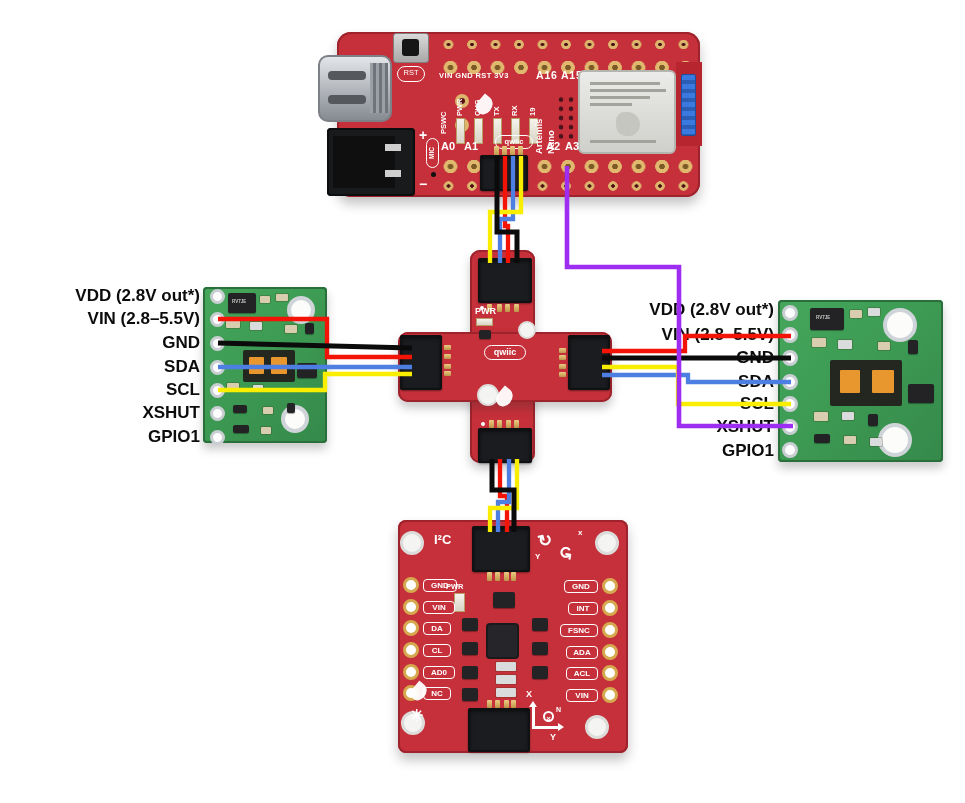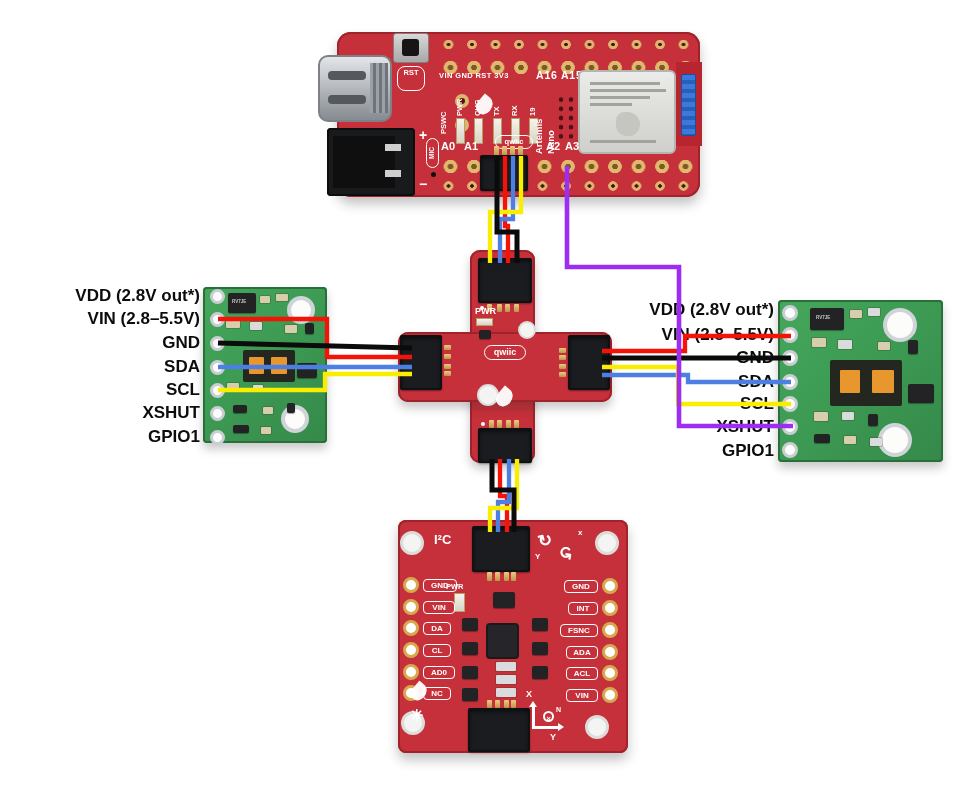--- a/index.html
+++ b/index.html
@@ -54,21 +54,21 @@
 
     <div class="abs" style="left:-19px;top:23px;width:74px;height:67px;background:linear-gradient(180deg,#e3e5e8 0%,#b9bdc2 45%,#868b91 100%);border:2px solid #7d8187;border-radius:10px;box-sizing:border-box;">
       <div class="abs" style="left:8px;top:14px;width:38px;height:9px;background:#55585c;border-radius:4px;"></div>
       <div class="abs" style="left:8px;top:38px;width:38px;height:9px;background:#55585c;border-radius:4px;"></div>
       <div class="abs" style="left:50px;top:6px;width:18px;height:50px;background:repeating-linear-gradient(90deg,#9aa0a6 0 3px,#6f747a 3px 6px);"></div>
     </div>
 
     <div class="abs" style="left:56px;top:1px;width:34px;height:28px;background:linear-gradient(#d9d9d9,#a8a8a8);border-radius:3px;border:1px solid #808080;">
       <div class="abs" style="left:8px;top:5px;width:17px;height:17px;background:#151515;border-radius:3px;"></div>
     </div>
-    <div class="pill" style="left:60px;top:34px;width:28px;height:25px;font-size:7.5px;font-weight:bold;line-height:11px;">RST</div>
+    <div class="pill" style="left:60px;top:34px;width:28px;height:16px;font-size:7.5px;font-weight:normal;line-height:11px;">RST</div>
 
     <div class="abs" style="left:-10px;top:96px;width:88px;height:68px;background:#191a1c;border-radius:4px;box-shadow:inset 0 0 0 2px #0c0d0e;">
       <div class="abs" style="left:6px;top:8px;width:62px;height:52px;background:#0f0f10;"></div>
       <div class="abs" style="left:58px;top:16px;width:16px;height:7px;background:#cfcfcf;"></div>
       <div class="abs" style="left:58px;top:42px;width:16px;height:7px;background:#cfcfcf;"></div>
     </div>
     <div class="silk" style="left:82px;top:95px;font-size:14px;">+</div>
     <div class="silk" style="left:82px;top:144px;font-size:14px;">−</div>
 
     <div class="silk" style="left:102px;top:39px;font-size:7.5px;letter-spacing:0.4px;">VIN GND RST 3V3</div>

